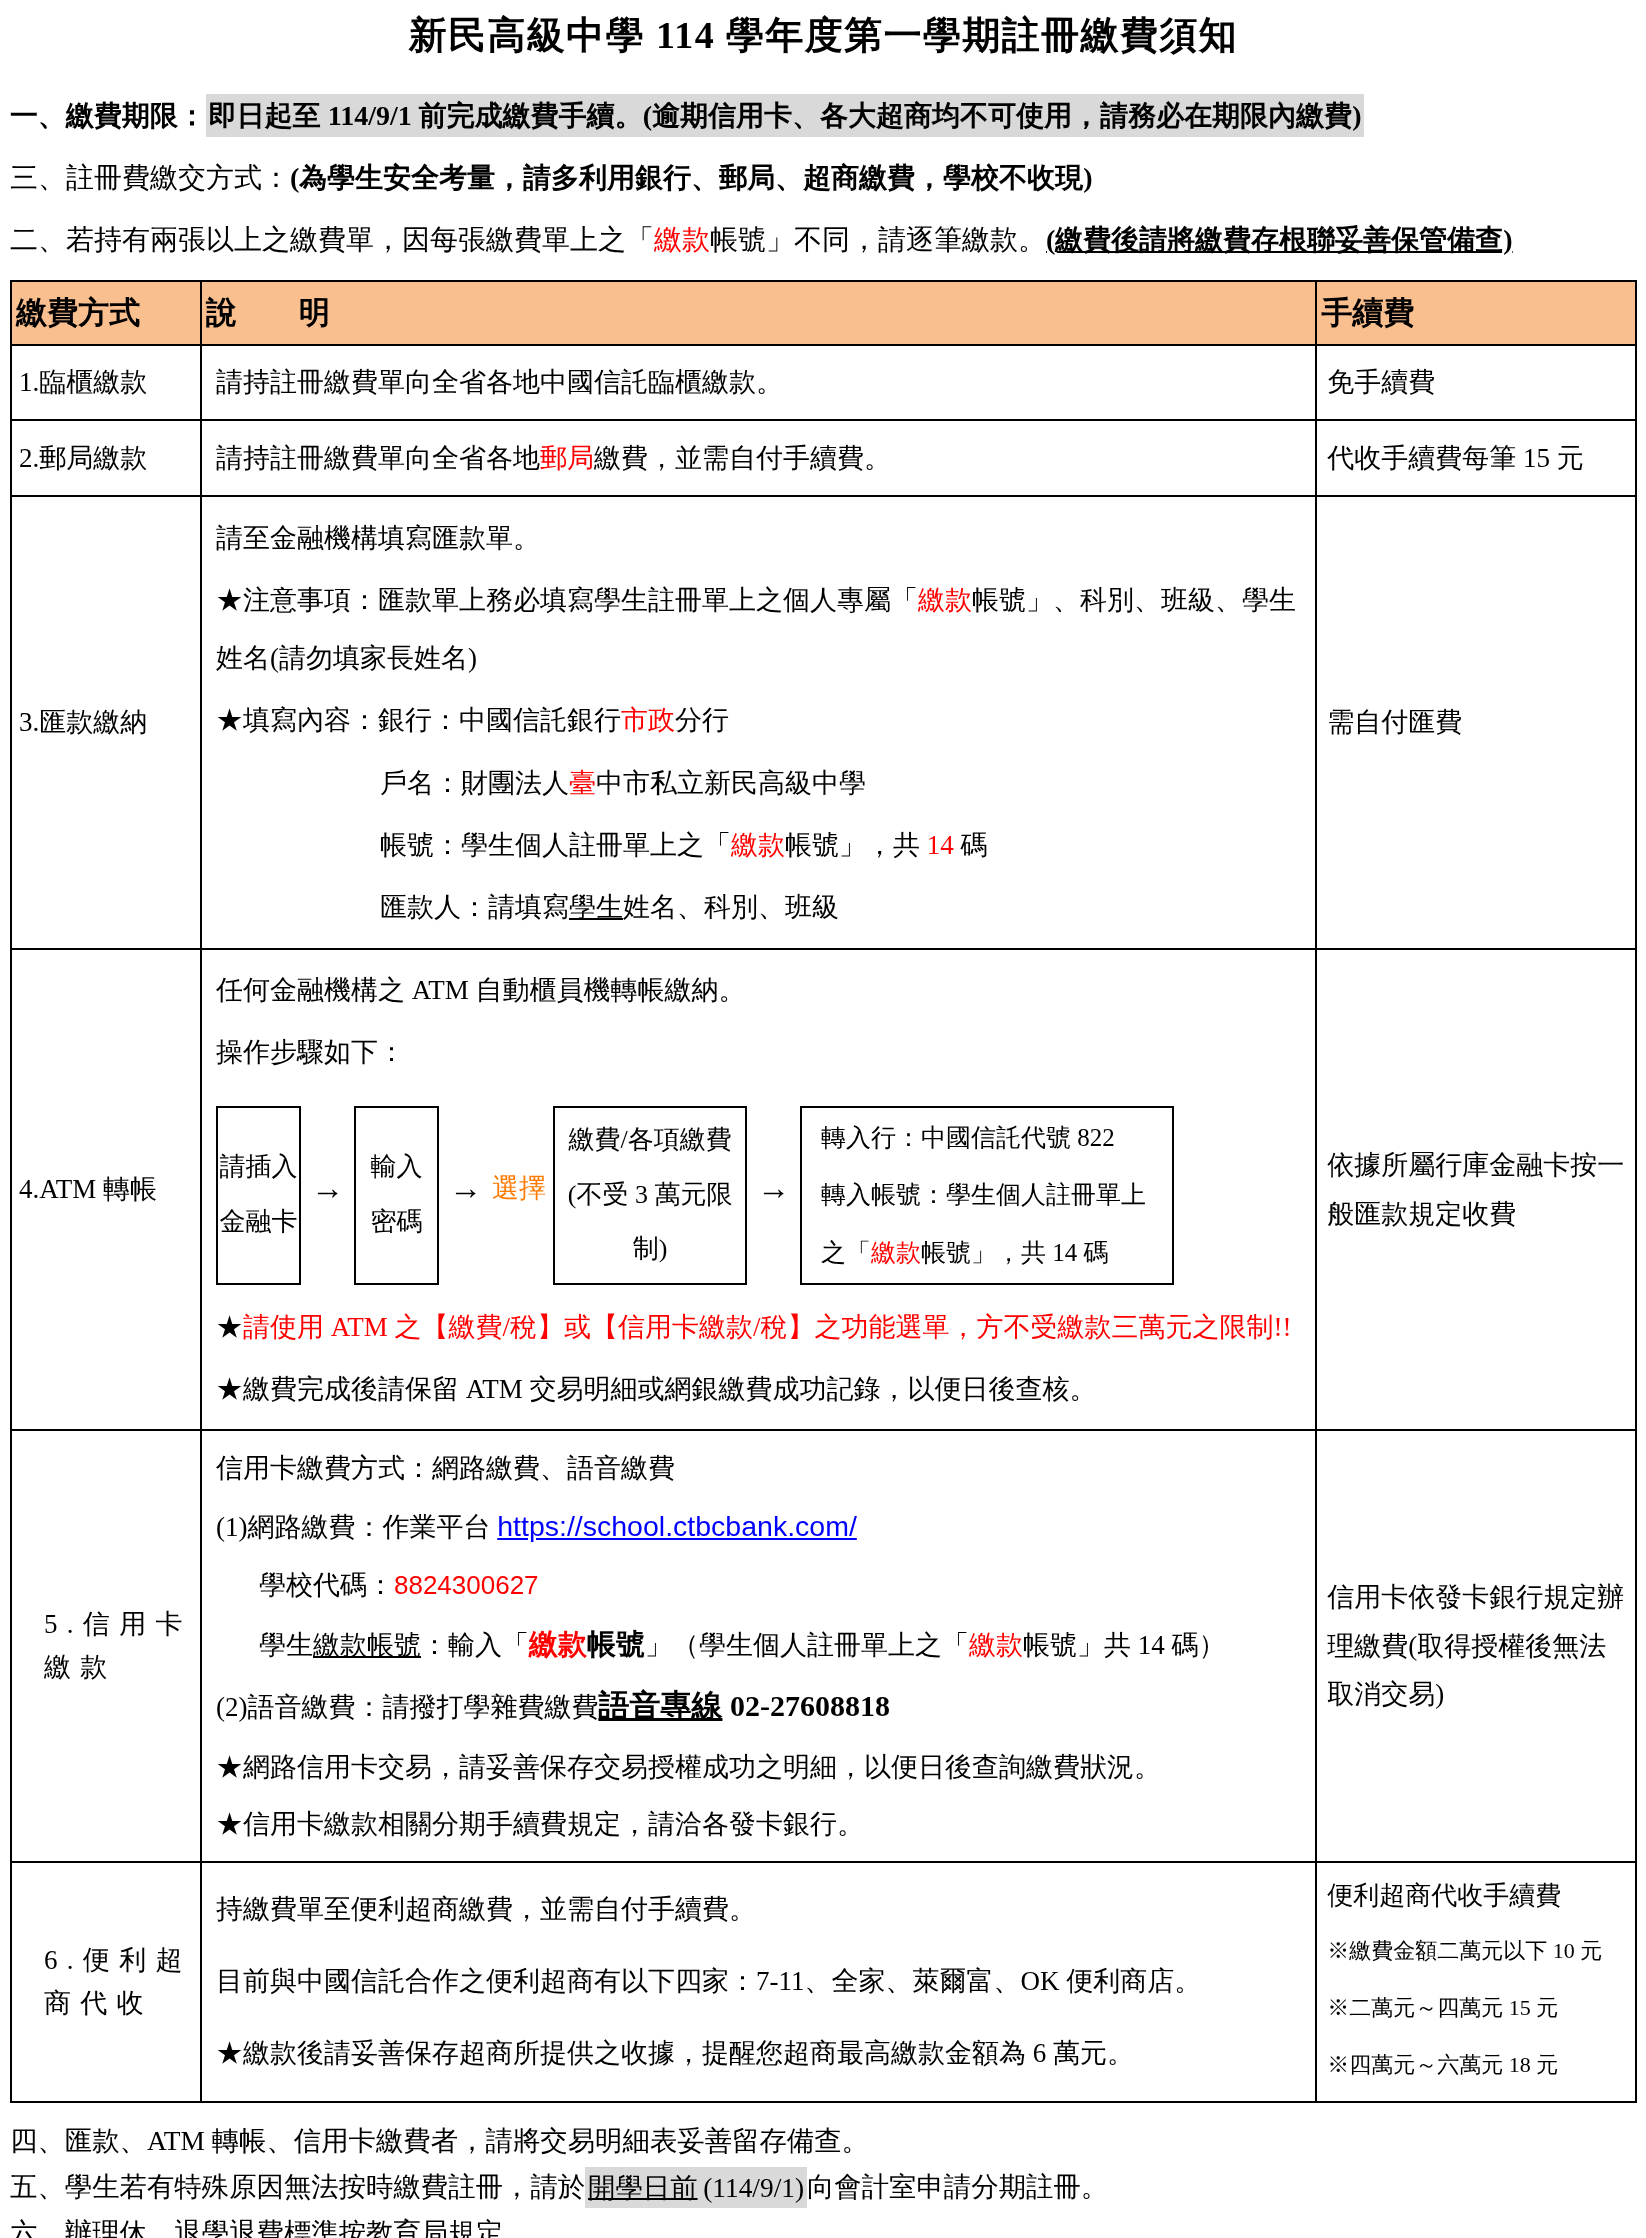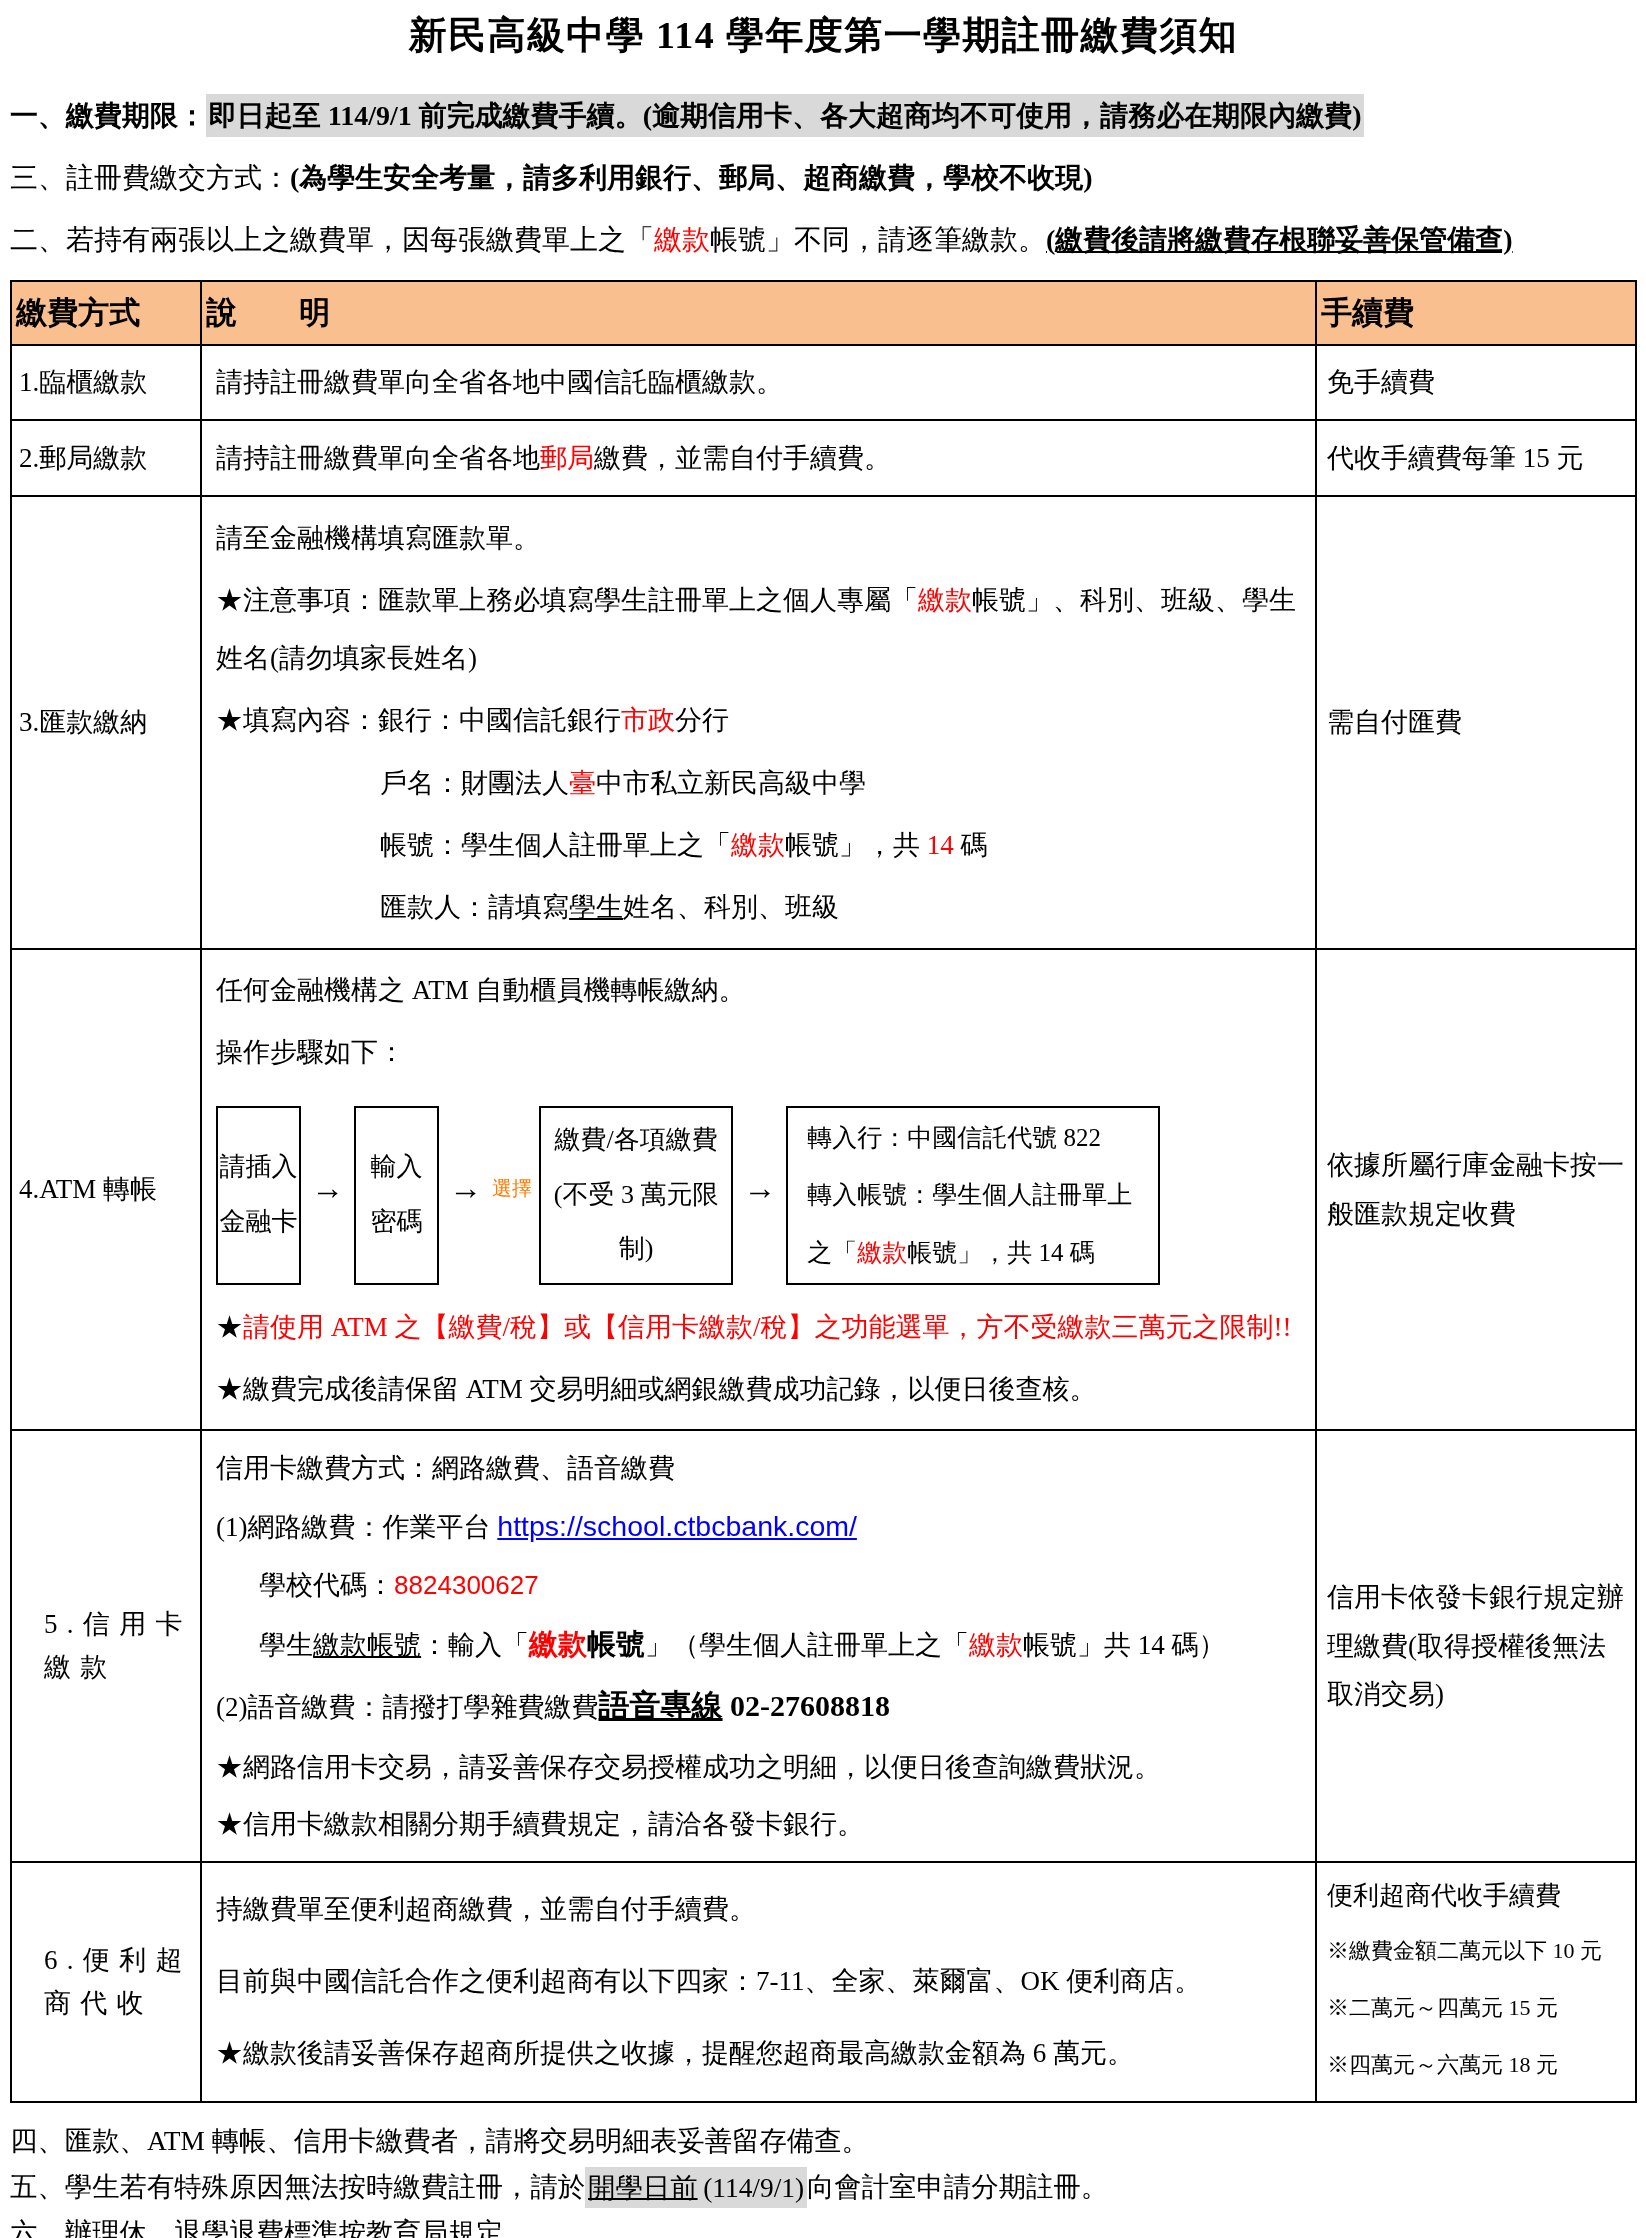--- a/index.html
+++ b/index.html
@@ -83,21 +83,21 @@
     font-size:26px; line-height:2.1;
     height:179px;
     margin-top:14px;
   }
   .fbox.small { width:85px; }
   .fbox.mid { width:194px; }
   .fbox.big {
     width:374px; text-align:left; padding:0 19px; line-height:2.3; font-size:25px;
   }
   .farrow { font-size:33px; margin:0 10px; }
-  .fchoose { color:#FF7A00; font-size:20px; margin-right:7.1px; white-space:nowrap; }
+  .fchoose { color:#FF7A00; font-size:27px; margin-right:7.1px; white-space:nowrap; }
 
   .fee-note-title { font-size:26px; line-height:2.0; }
   .fee-note { font-size:22px; line-height:2.6; }
 
   .footer { margin-top:15.7px; font-size:27.4px; line-height:1.68; }
   .footer div { margin:0; }
 </style>
 </head>
 <body>
 

